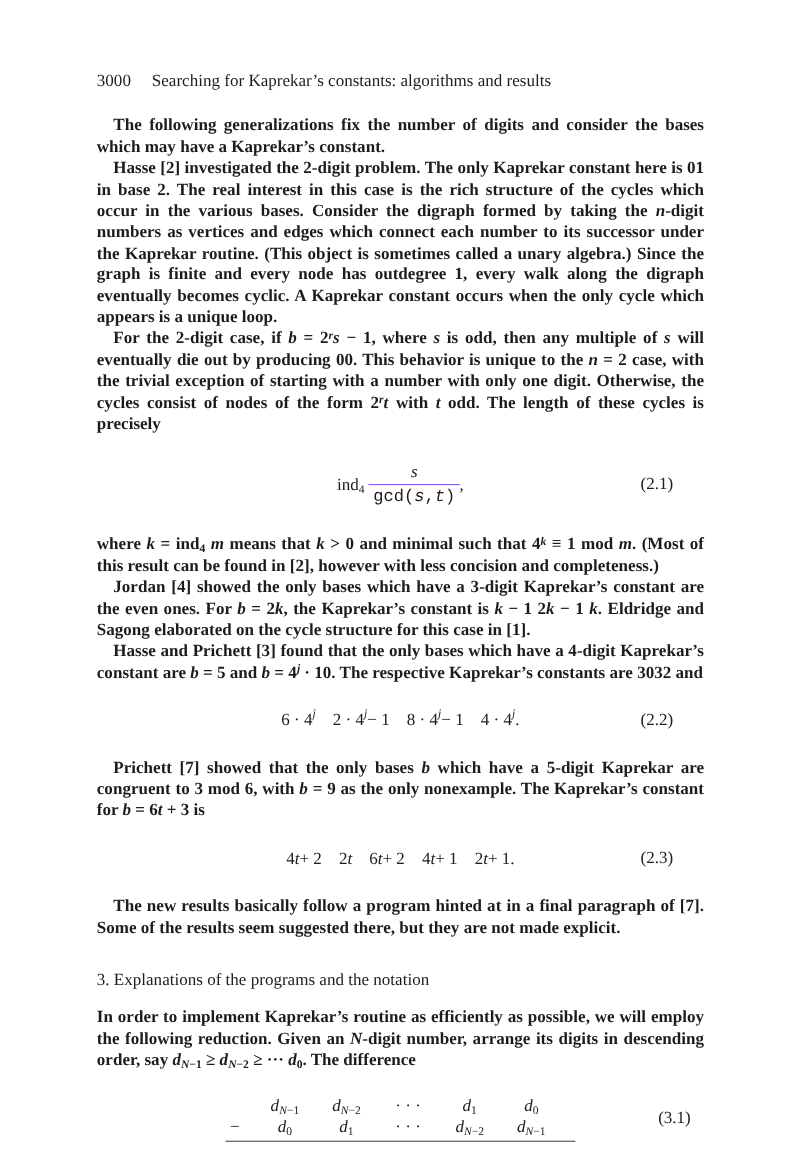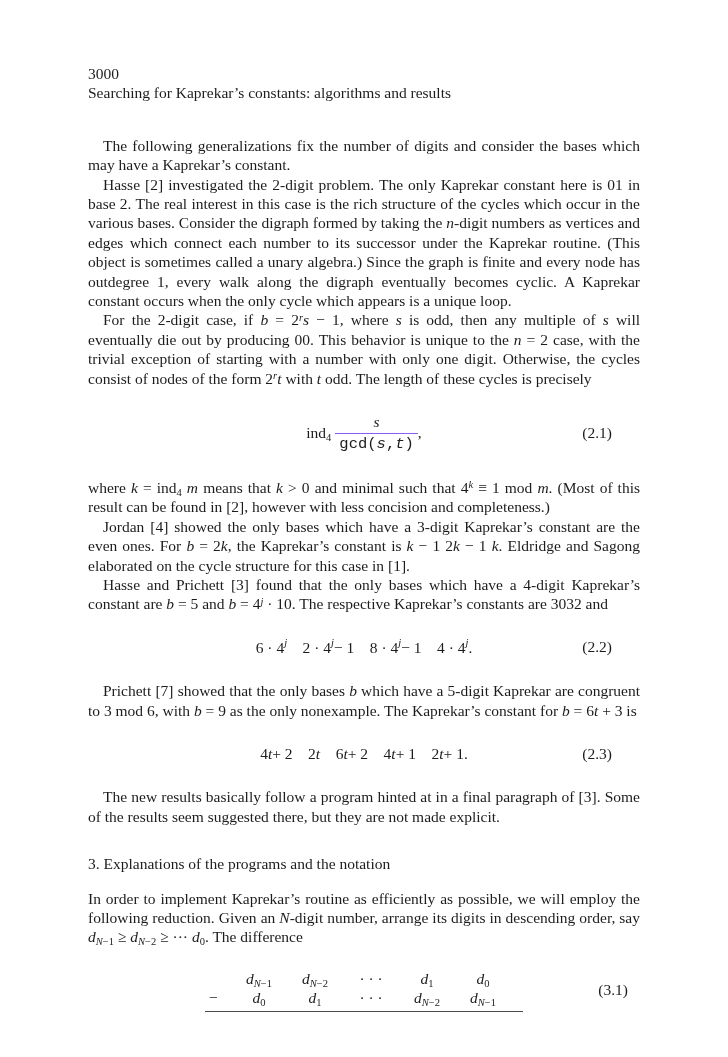--- a/index.html
+++ b/index.html
@@ -15,29 +15,29 @@
   }
   .page {
     box-sizing: border-box;
     width: 728px;
     height: 1057px;
     padding: 64px 88px 0 88px;
   }
   .running-head {
     display: flex;
     align-items: baseline;
-    margin-bottom: 33px;
-    flex-direction: column;
+    margin-bottom: 21px;
   }
   .running-head .pageno { margin-right: 19px; }
 
   p.para {
     margin: 0;
     text-align: justify;
     text-indent: 15px;
+    font-weight: bold;
   }
   p.para.noindent { text-indent: 0; }
 
   .i    { font-style: italic; }
   .supi { font-size: 68%; position: relative; top: -0.45em; line-height: 0; font-style: italic; }
   .sub  { font-size: 68%; position: relative; top: 0.28em;  line-height: 0; }
   .subi { font-size: 68%; position: relative; top: 0.28em;  line-height: 0; font-style: italic; }
 
   .eq {
     position: relative;
@@ -142,21 +142,21 @@
         <span class="i">t</span>
         <span> + 1</span>
         <span> </span>
         <span>2</span>
         <span class="i">t</span>
         <span> + 1.</span>
       </span>
     <span class="eq-number">(2.3)</span>
   </div>
 
-  <p class="para"><span>The new results basically follow a program hinted at in a final paragraph of [3]. Some of the results seem suggested there, but they are not made explicit.</span></p>
+  <p class="para"><span>The new results basically follow a program hinted at in a final paragraph of [7]. Some of the results seem suggested there, but they are not made explicit.</span></p>
 
   <h2 class="section-heading" style="font-size:15.5px;">3. Explanations of the programs and the notation</h2>
 
   <p class="para noindent"><span>In order to implement Kaprekar’s routine as efficiently as possible, we will employ the following reduction. Given an </span><span class="i">N</span><span>-digit number, arrange its digits in descending order, say </span><span class="i">d</span><span class="subi">N</span><span class="sub">−1</span><span> ≥ </span><span class="i">d</span><span class="subi">N</span><span class="sub">−2</span><span> ≥ ··· </span><span class="i">d</span><span class="sub">0</span><span>. The difference</span></p>
 
   <div class="eq eq31-block">
     <span class="sub-table">
       <span class="sub-row">
         <span class="sub-cell sign"></span>
         <span class="sub-cell"><span class="i">d</span><span class="subi">N</span><span class="sub">−1</span></span>

